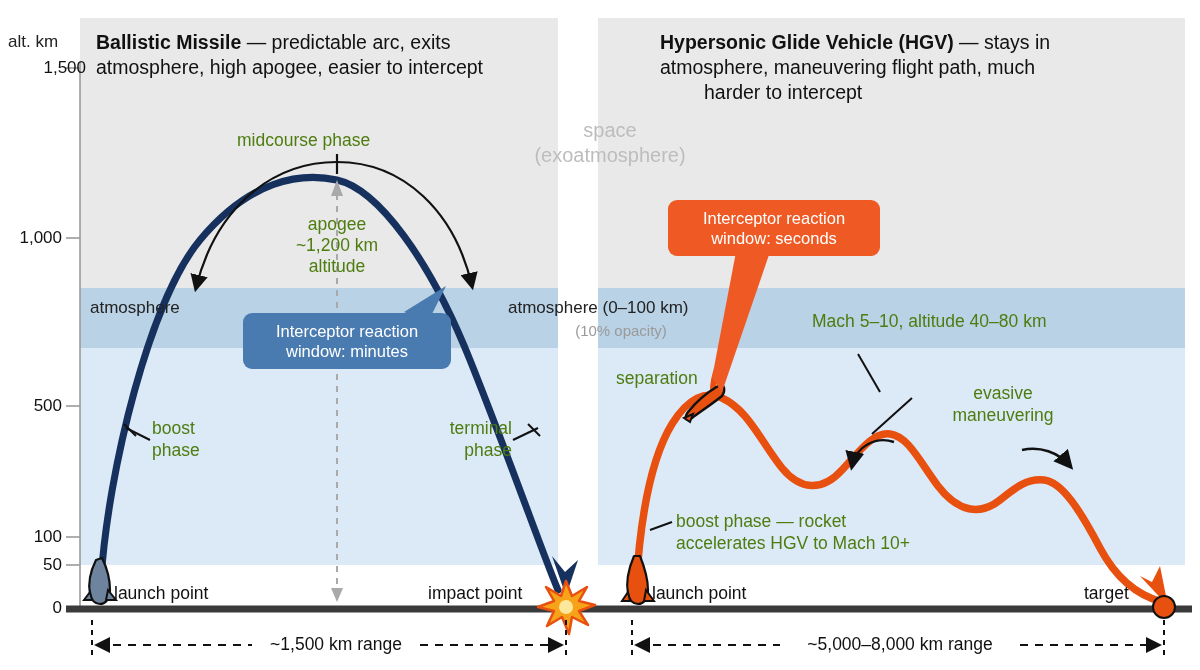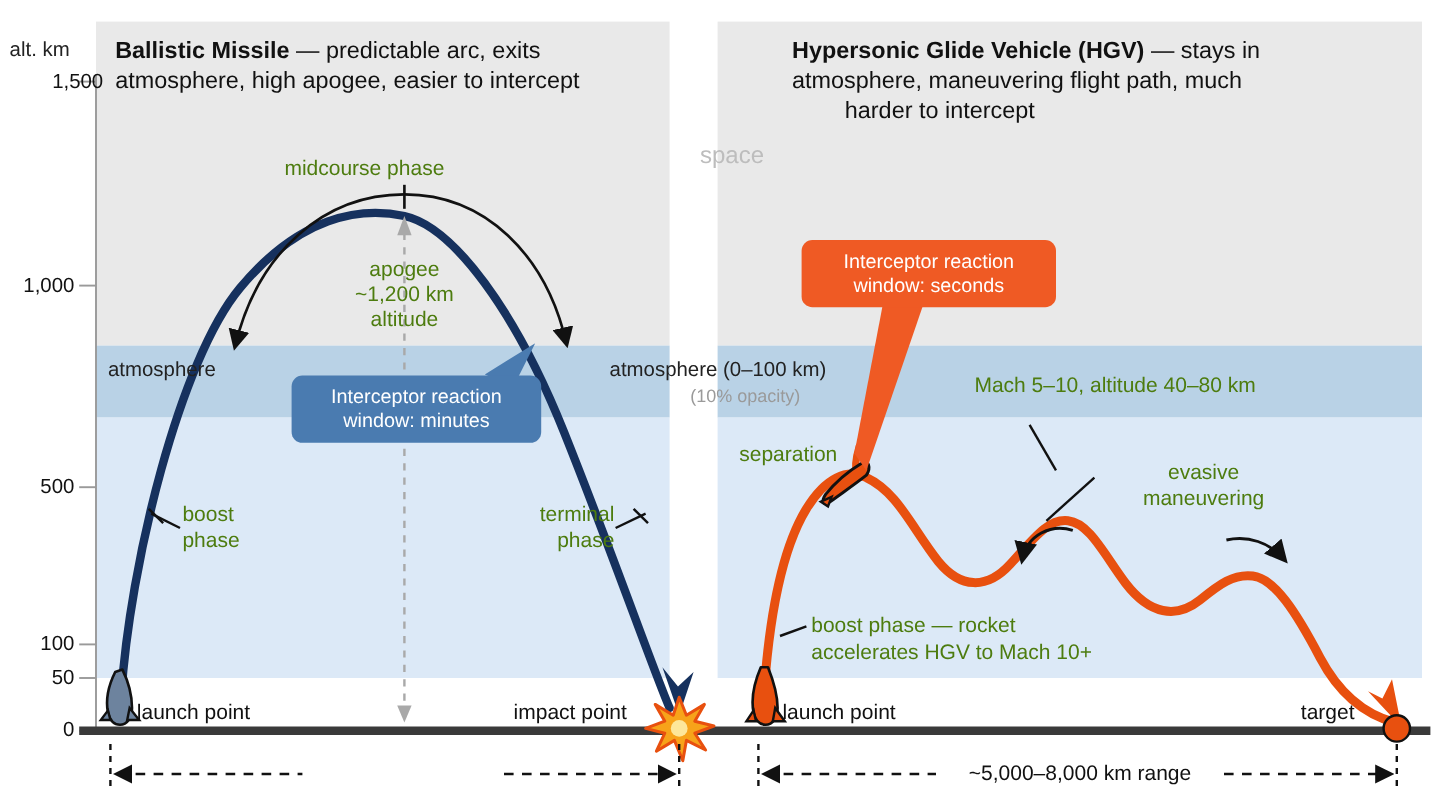--- a/index.html
+++ b/index.html
@@ -143,20 +143,21 @@
   <div class="txt ytick" style="left:0px;top:598px;">0</div>
 
   <div class="txt head" style="left:96px;top:30px;width:470px;"><b>Ballistic Missile</b><span> — predictable arc, exits</span></div>
   <div class="txt head" style="left:96px;top:55px;width:470px;">atmosphere, high apogee, easier to intercept</div>
 
   <div class="txt head" style="left:660px;top:30px;width:500px;"><b>Hypersonic Glide Vehicle (HGV)</b><span> — stays in</span></div>
   <div class="txt head" style="left:660px;top:55px;width:510px;">atmosphere, maneuvering flight path, much</div>
   <div class="txt head" style="left:660px;top:80px;width:510px;margin-left:44px;">harder to intercept</div>
 
   <div class="txt space-lbl" style="left:500px;top:118px;width:220px;">space</div>
+  <div class="txt space-lbl" style="left:480px;top:143px;width:260px;">(exoatmosphere)</div>
 
   <div class="txt atm-lbl" style="left:90px;top:298px;">atmosphere</div>
   <div class="txt atm-lbl" style="left:508px;top:298px;">atmosphere (0–100 km)</div>
   <div class="txt atm-sub" style="left:508px;top:322px;width:226px;text-align:center;">(10% opacity)</div>
 
   <div class="txt ann" style="left:237px;top:130px;">midcourse phase</div>
 
   <div class="txt ann ann-c" style="left:262px;top:214px;width:150px;">apogee</div>
   <div class="txt ann ann-c" style="left:262px;top:235px;width:150px;">~1,200 km</div>
   <div class="txt ann ann-c" style="left:262px;top:256px;width:150px;">altitude</div>
@@ -167,20 +168,21 @@
   <div class="txt ann ann-r" style="left:390px;top:418px;width:122px;">terminal</div>
   <div class="txt ann ann-r" style="left:390px;top:440px;width:122px;">phase</div>
 
   <div class="callout blue" style="left:243px;top:313px;width:184px;">
     <div>Interceptor reaction</div>
     <div>window: minutes</div>
   </div>
 
   <div class="txt base-lbl" style="left:114px;top:583px;">launch point</div>
   <div class="txt base-lbl" style="left:428px;top:583px;">impact point</div>
+  <div class="txt rangelbl" style="left:252px;top:634px;width:168px;text-align:center;">~1,500 km range</div>
 
   <div class="callout orange" style="left:668px;top:200px;width:188px;">
     <div>Interceptor reaction</div>
     <div>window: seconds</div>
   </div>
 
   <div class="txt ann" style="left:616px;top:368px;">separation</div>
 
   <div class="txt ann" style="left:812px;top:311px;">Mach 5–10, altitude 40–80 km</div>
 

